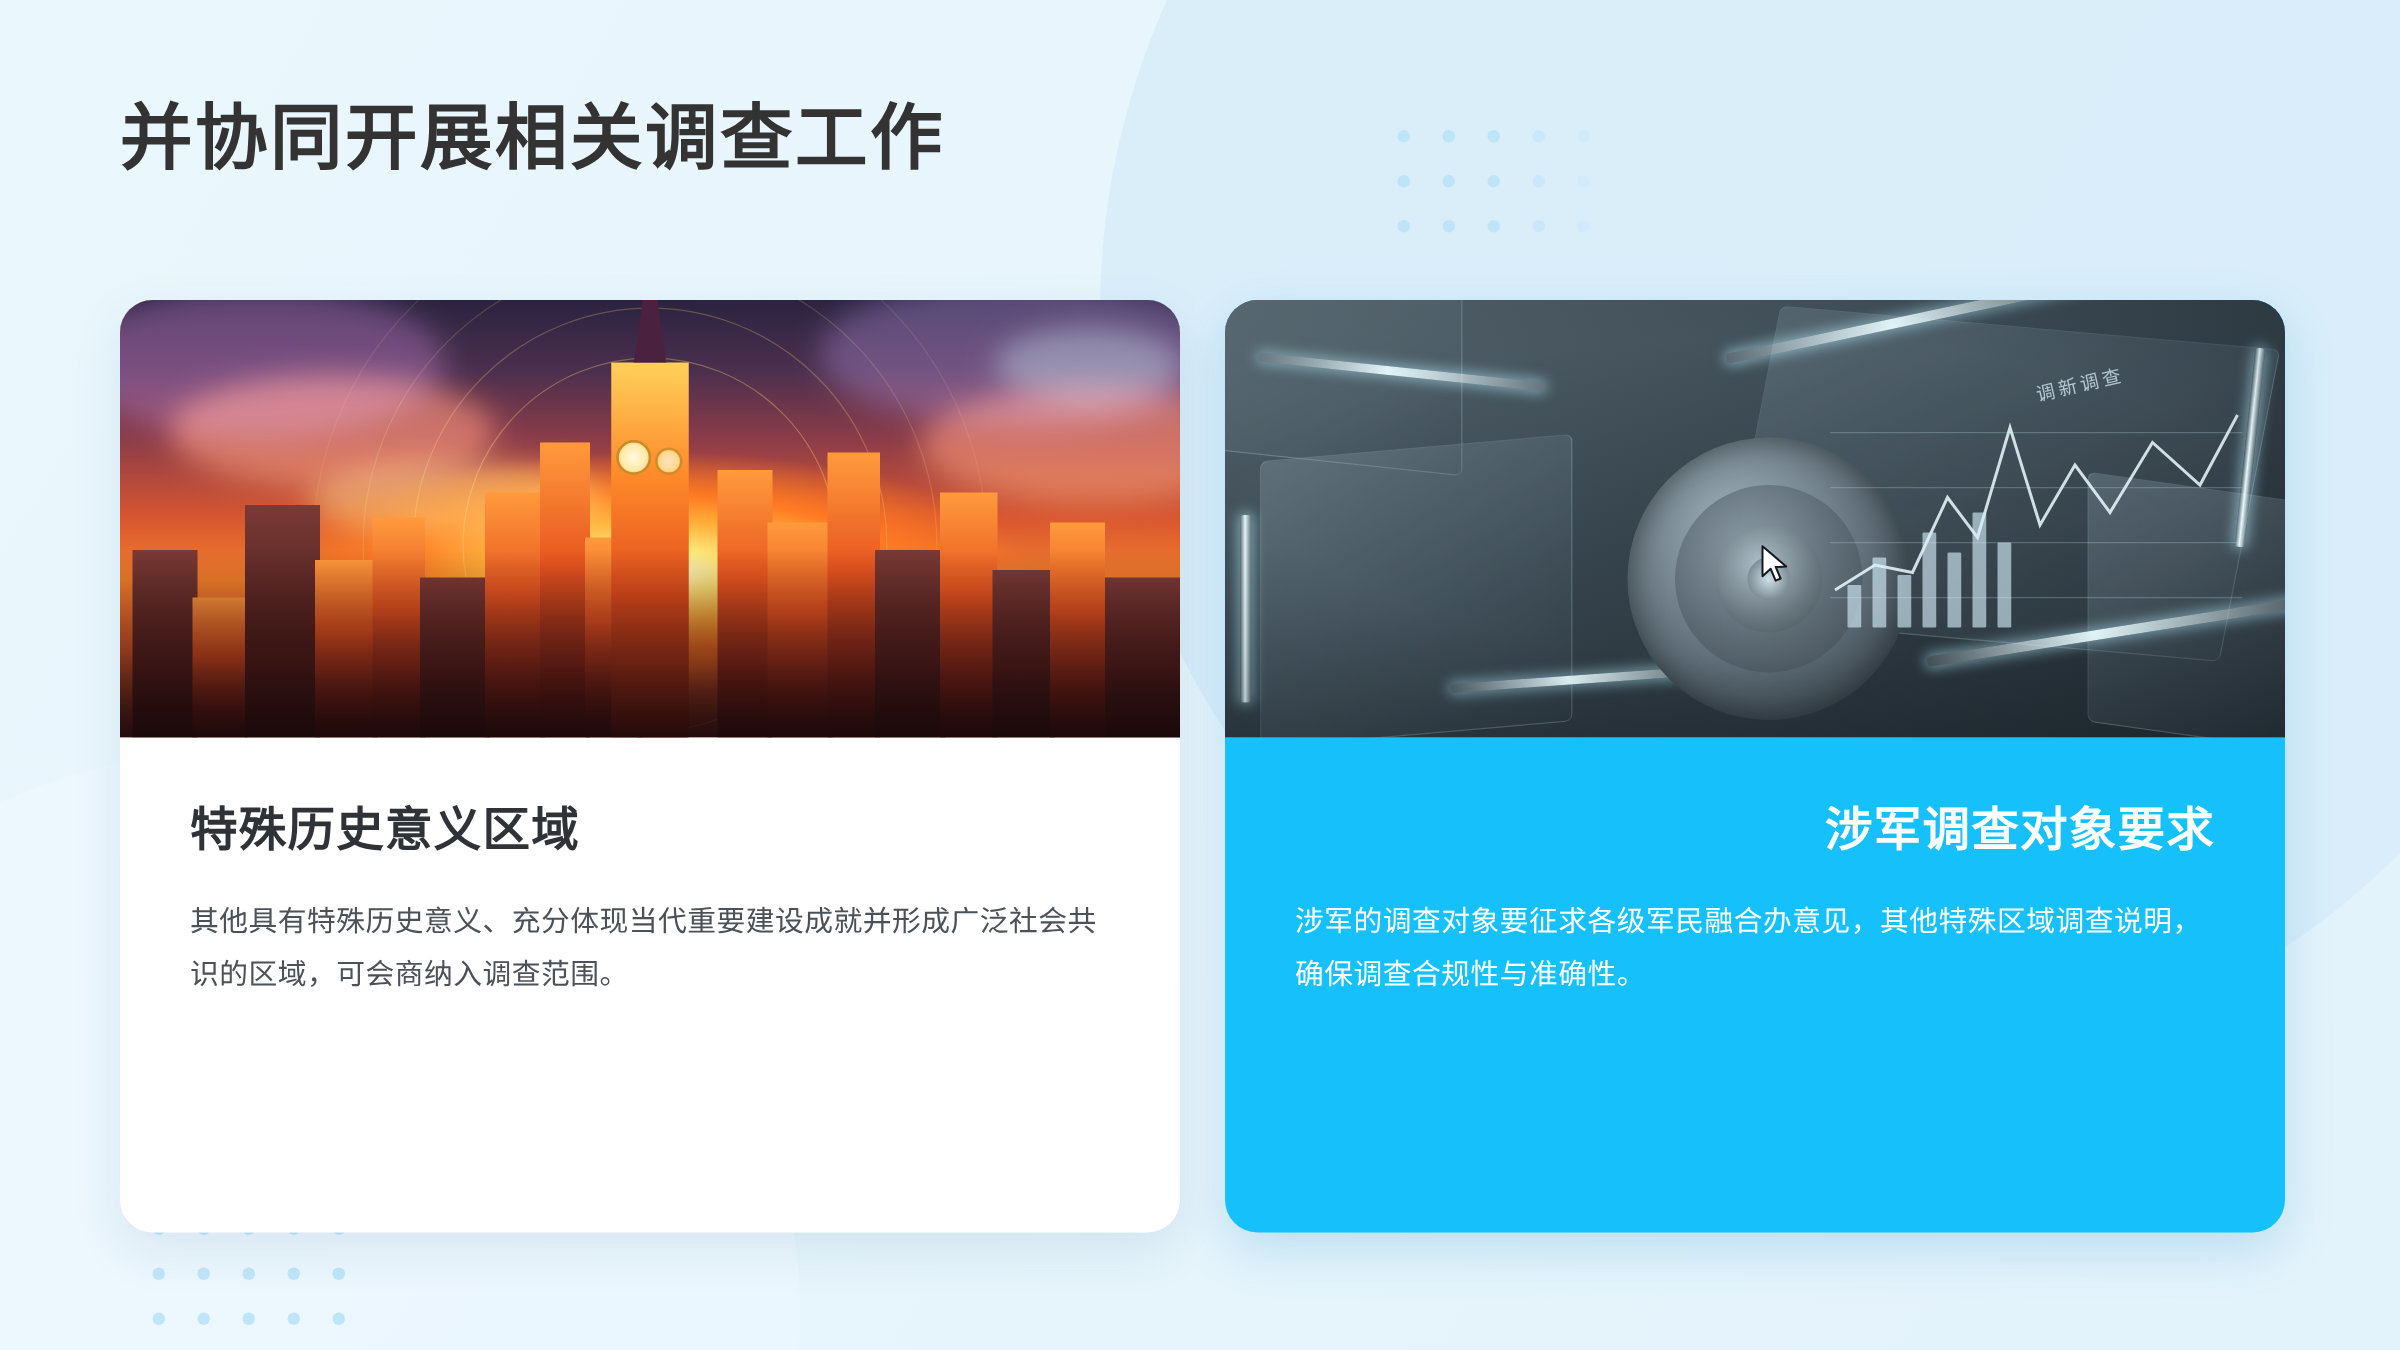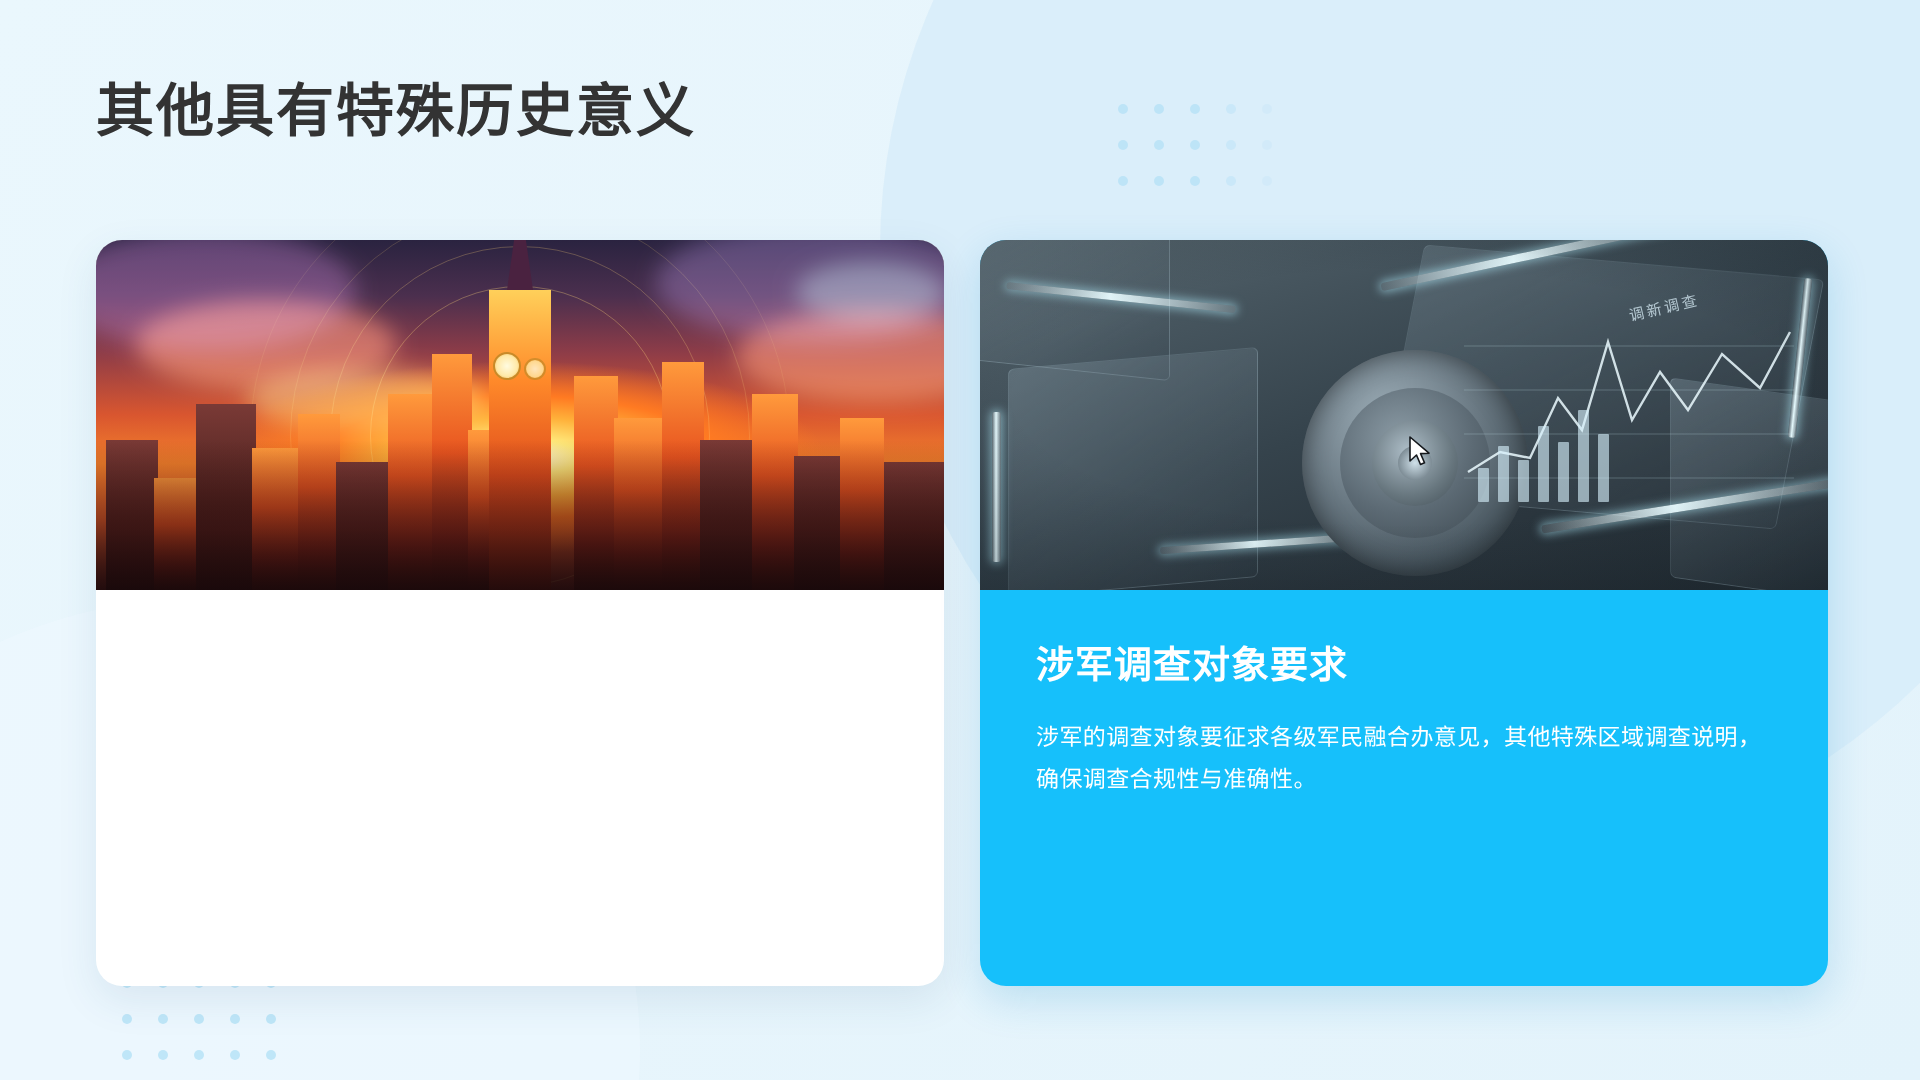--- a/index.html
+++ b/index.html
@@ -182,21 +182,21 @@
     margin-bottom:26px;
     letter-spacing:1px;
   }
   .card-text {
     font-size:23px;
     line-height:1.85;
     letter-spacing:.4px;
   }
   .card-white .card-title { color:#2f3236; }
   .card-white .card-text  { color:#4b5157; }
-  .card-blue .card-title  { color:#ffffff; }
+  .card-blue .card-title  { color:#ffffff;text-align:right; }
   .card-blue .card-text   { color:#ffffff; }
 
   
   #mouse-cursor { position:absolute; z-index:50; pointer-events:none; }
 </style>
 </head>
 <body>
 
 <div id="bg-layer">
   <div id="bg-base"></div>
@@ -234,21 +234,21 @@
       <span class="dot"></span>
       <span class="dot"></span>
       <span class="dot"></span>
       <span class="dot"></span>
       <span class="dot"></span>
     </div>
 </div>
 
 <div id="page">
 
-  <h1 id="page-title">其他具有特殊历史意义</h1>
+  <h1 id="page-title">并协同开展相关调查工作</h1>
 
   <div id="cards">
 
     <div class="card card-white">
       <div class="card-media">
         <div class="sky"></div>
 
         <div class="arc" style="width:300px;height:300px;"></div>
         <div class="arc" style="width:380px;height:380px;opacity:.8;"></div>
         <div class="arc" style="width:460px;height:460px;opacity:.55;"></div>
@@ -281,20 +281,24 @@
         <div class="bld dark" style="left:788px;width:60px;height:128px;"></div>
 
         <div class="tower" style="height:300px;"></div>
         <div class="spire" style="bottom:300px;"></div>
         <div class="clockface" style="left:397px;bottom:210px;width:28px;height:28px;"></div>
         <div class="clockface" style="left:428px;bottom:210px;width:22px;height:22px;opacity:.8;"></div>
 
         <div class="haze"></div>
       </div>
 
+      <div class="card-body">
+        <div class="card-title">特殊历史意义区域</div>
+        <div class="card-text">其他具有特殊历史意义、充分体现当代重要建设成就并形成广泛社会共识的区域，可会商纳入调查范围。</div>
+      </div>
     </div>
 
     <div class="card card-blue">
       <div class="card-media">
         <div class="tech"></div>
 
         <div class="panel" style="left:-20px;top:-20px;width:210px;height:150px;transform:skewY(6deg);"></div>
         <div class="panel" style="left:28px;top:118px;width:250px;height:230px;transform:skewY(-5deg);"></div>
         <div class="panel" style="left:420px;top:22px;width:400px;height:250px;transform:skew(-11deg,5deg);opacity:.8;"></div>
         <div class="panel" style="left:690px;top:150px;width:180px;height:200px;transform:skewY(8deg);"></div>

